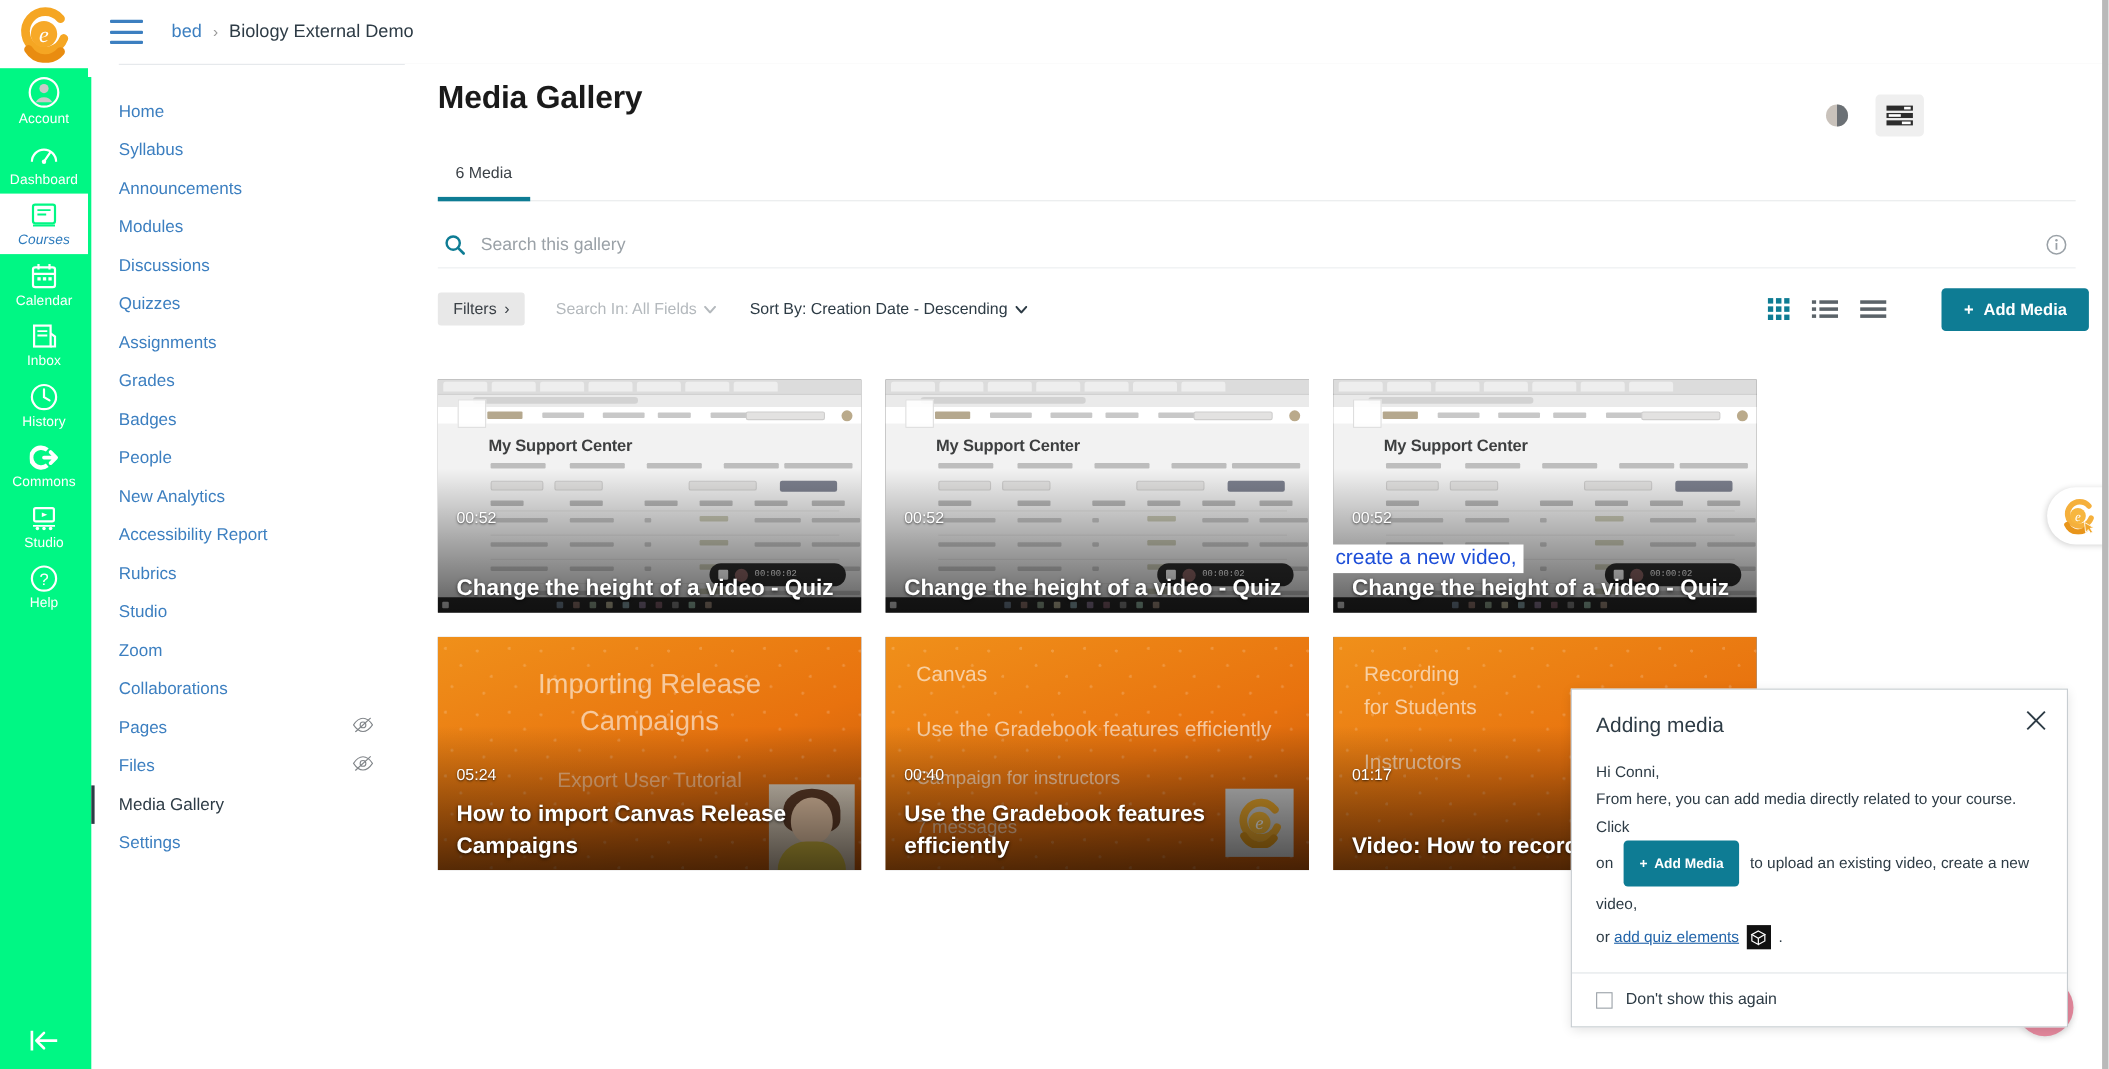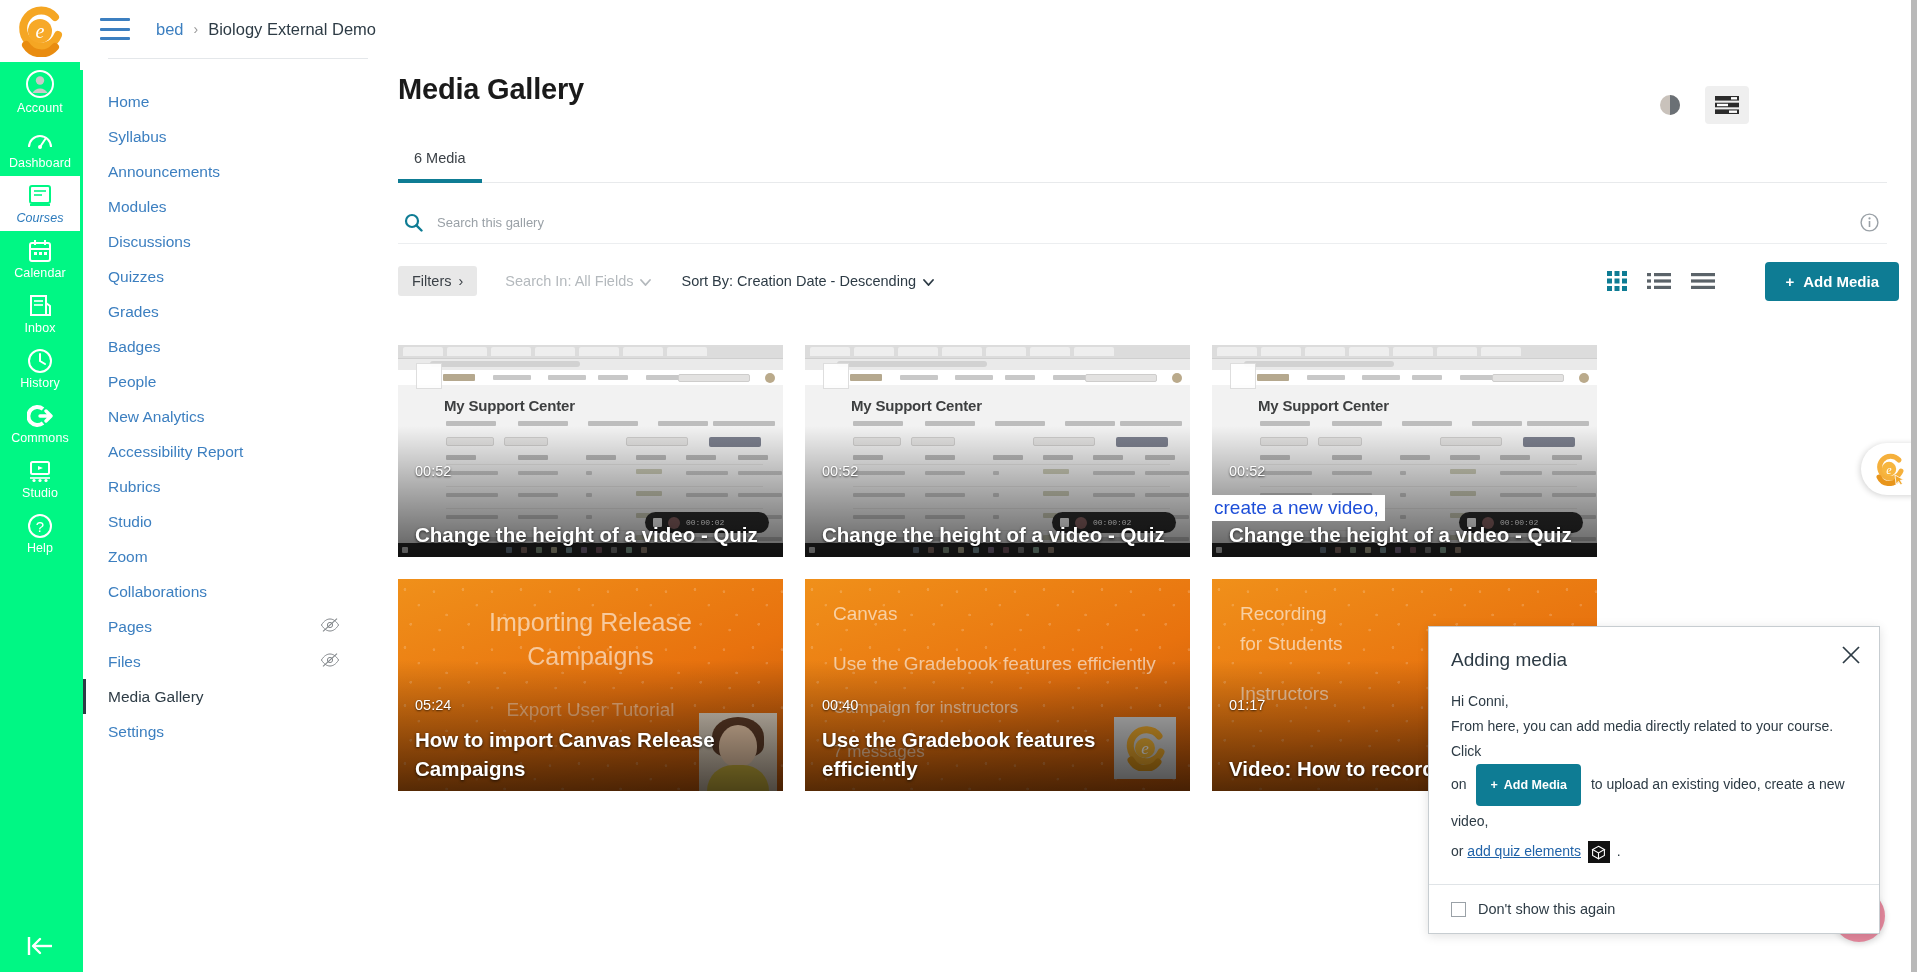--- a/index.html
+++ b/index.html
@@ -116,21 +116,21 @@
 
   #search-row {
     position: absolute; left: 30px; top: 144px;
     width: 1489px; height: 42px;
     border-bottom: 1px solid #eceef0;
     display: flex; align-items: center;
   }
   #search-icon { margin: 0 14px 0 6px; line-height: 0; cursor: pointer; }
   #search-input {
     flex: 1; border: none; outline: none;
-    font-size: 13px; font-family: "Liberation Sans", sans-serif;
+    font-size: 16px; font-family: "Liberation Sans", sans-serif;
     color: #2d3b45; background: transparent;
   }
   #search-input::placeholder { color: #9aa1a7; }
   #search-info { margin-right: 8px; cursor: pointer; line-height: 0; }
 
   #control-row {
     position: absolute; left: 30px; top: 204px;
     width: 1501px; height: 38px;
     display: flex; align-items: center;
   }
@@ -481,20 +481,23 @@
       <span>Announcements</span>
     </div>
     <div class="course-link">
       <span>Modules</span>
     </div>
     <div class="course-link">
       <span>Discussions</span>
     </div>
     <div class="course-link">
       <span>Quizzes</span>
+    </div>
+    <div class="course-link">
+      <span>Assignments</span>
     </div>
     <div class="course-link">
       <span>Grades</span>
     </div>
     <div class="course-link">
       <span>Badges</span>
     </div>
     <div class="course-link">
       <span>People</span>
     </div>

